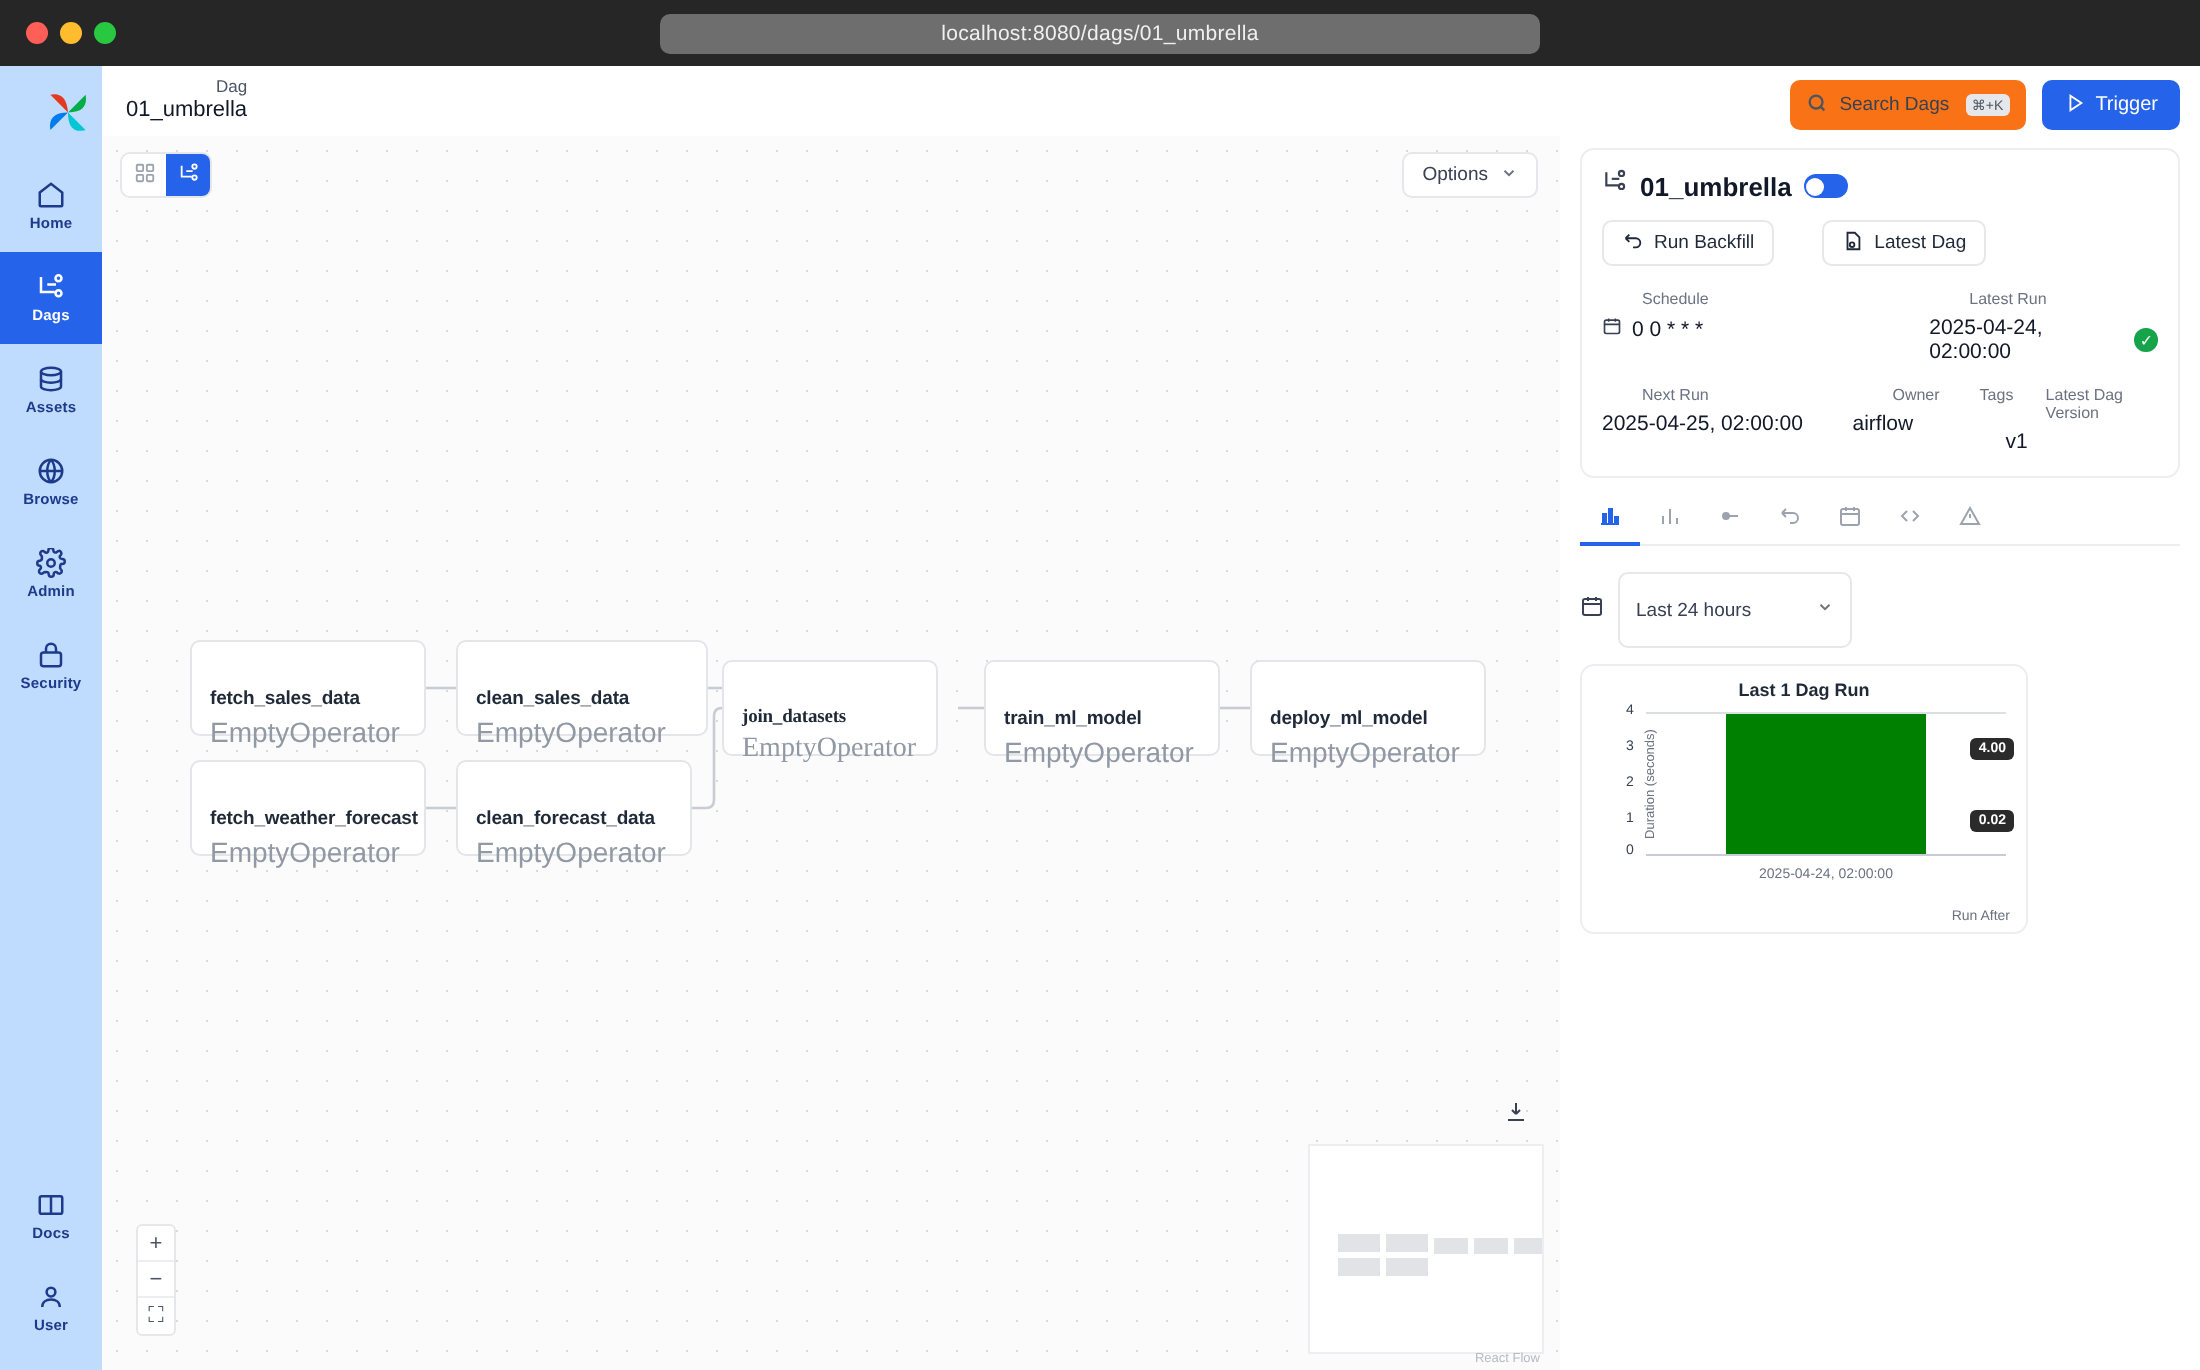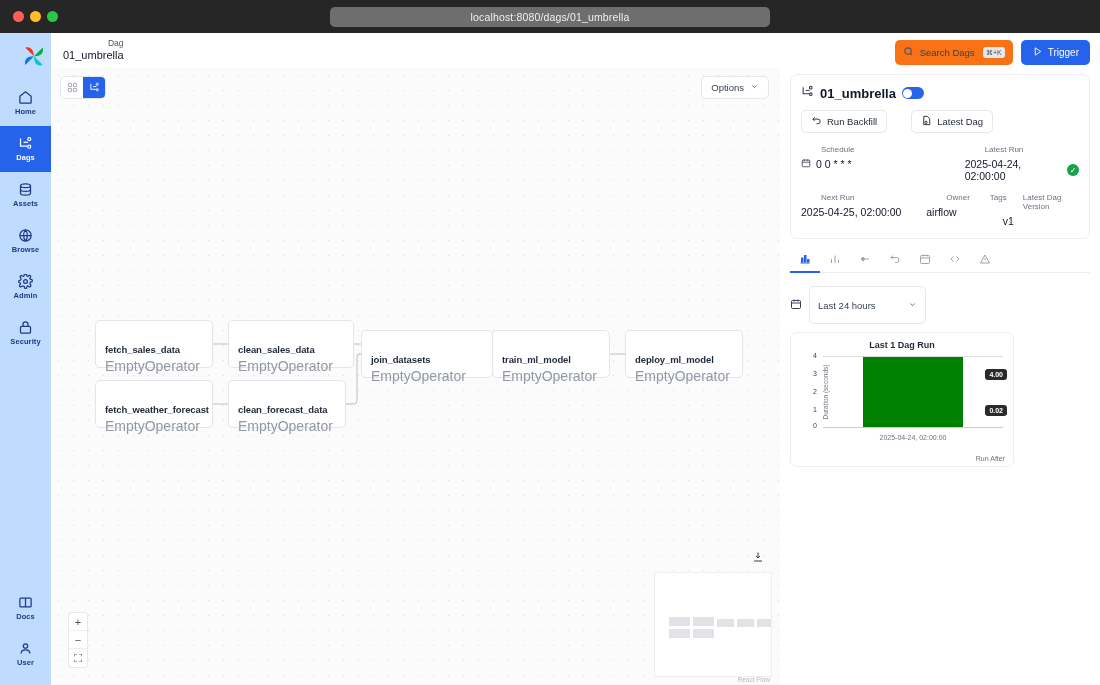--- a/index.html
+++ b/index.html
@@ -379,21 +379,21 @@
     </svg>
 
     <div class="node" style="left:44px;  top:252px; width:118px; height:48px;">
       <div class="nm">fetch_sales_data</div>
       <div class="op">EmptyOperator</div>
     </div>
     <div class="node" style="left:177px; top:252px; width:126px; height:48px;">
       <div class="nm">clean_sales_data</div>
       <div class="op">EmptyOperator</div>
     </div>
-    <div class="node" style="left:310px; top:262px; width:132px; height:48px;">
+    <div class="node" style="left:310px; top:262px; width:108px; height:48px;font-family:Liberation Serif, serif;">
       <div class="nm">join_datasets</div>
       <div class="op">EmptyOperator</div>
     </div>
     <div class="node" style="left:441px; top:262px; width:118px; height:48px;">
       <div class="nm">train_ml_model</div>
       <div class="op">EmptyOperator</div>
     </div>
     <div class="node" style="left:574px; top:262px; width:118px; height:48px;">
       <div class="nm">deploy_ml_model</div>
       <div class="op">EmptyOperator</div>

